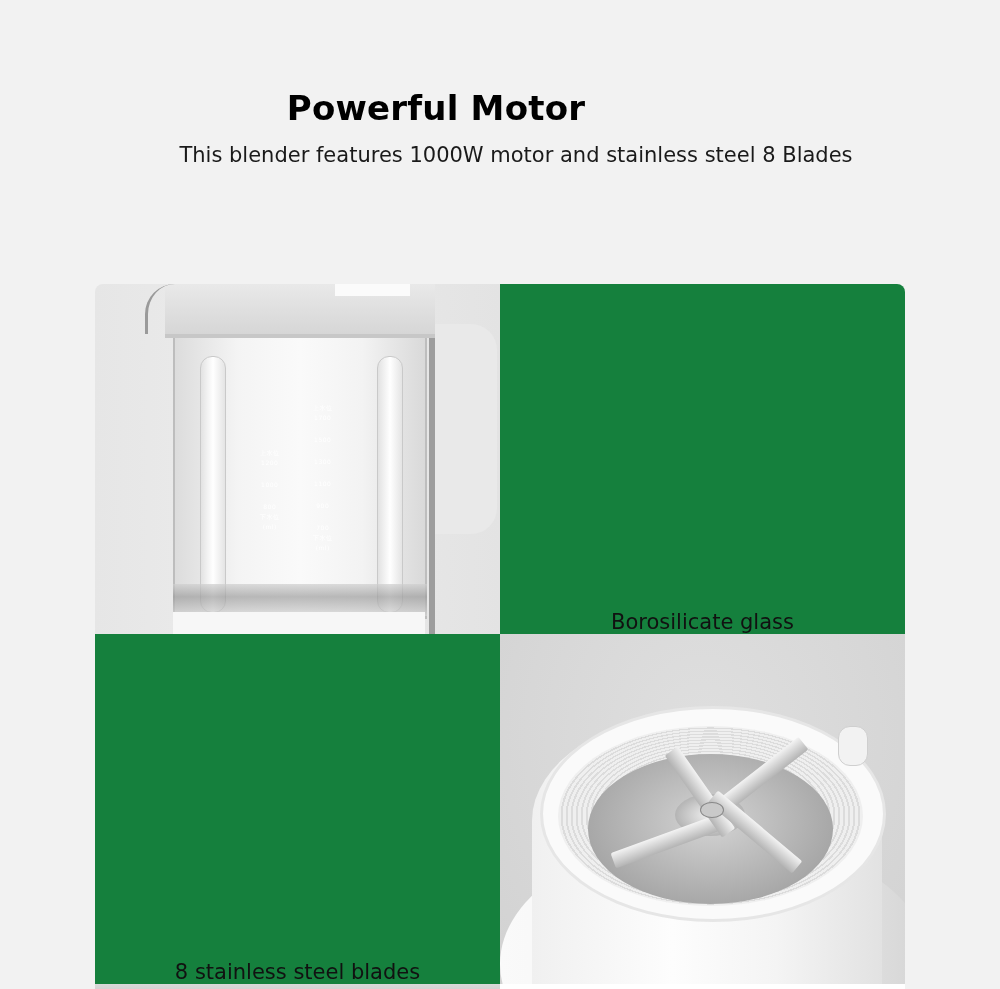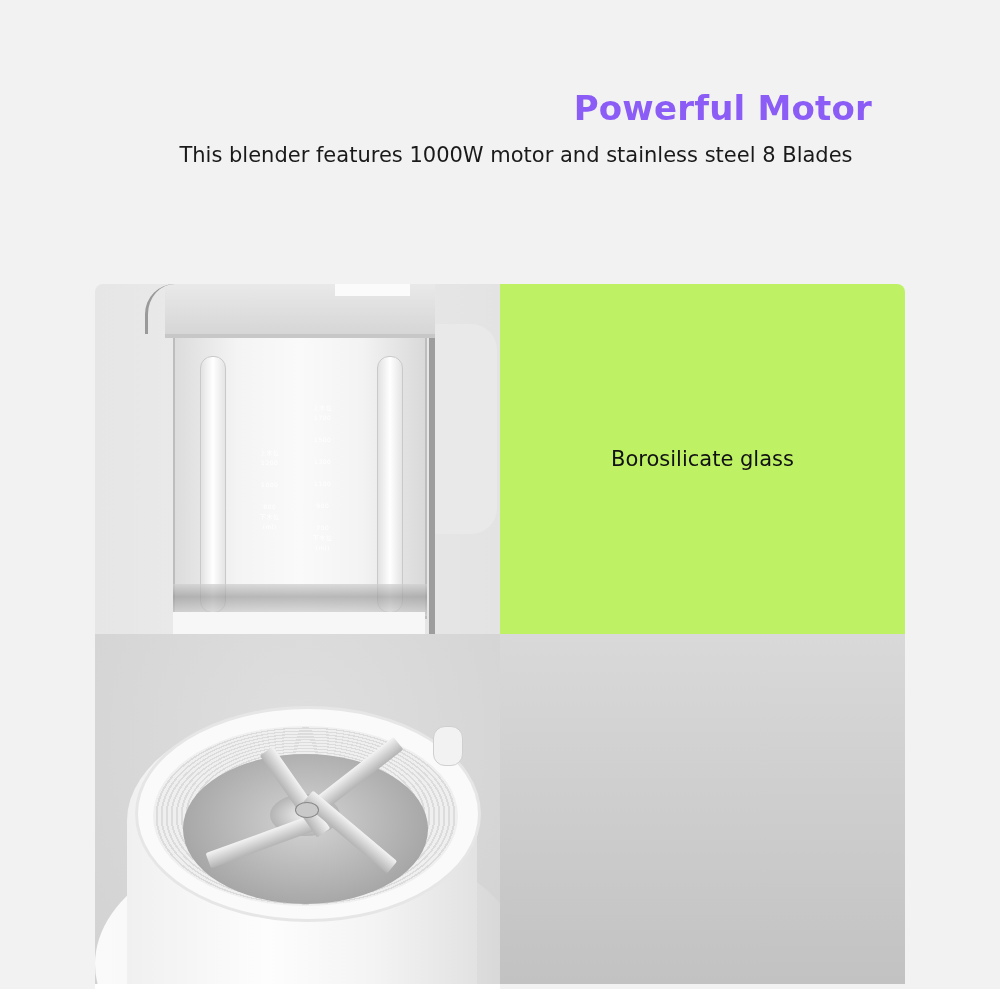--- a/index.html
+++ b/index.html
@@ -6,34 +6,34 @@
   body {
     width:1000px; height:989px; overflow:hidden;
     background:#f2f2f2;
     font-family:"DejaVu Sans", "Liberation Sans", sans-serif;
     color:#111;
     position:relative;
   }
   .hero { position:absolute; left:0; top:0; width:1000px; text-align:center; }
   .title {
     position:absolute; left:0; width:872px; top:88px;
-    font-size:34px; font-weight:bold; letter-spacing:0.2px; color:#8b5cf6;
-    text-align:right;
+    font-size:34px; font-weight:bold; letter-spacing:0.2px; color:#000000;
+    text-align:center;
   }
   .subtitle {
     position:absolute; left:0; width:1000px; top:140px;
     font-size:21px; line-height:31px; color:#1a1a1a; text-align:center;padding-left:16px;
   }
   .grid {
     position:absolute; left:95px; top:284px; width:810px; height:720px;
     border-radius:8px; overflow:hidden;
     display:grid; grid-template-columns:405px 405px; grid-template-rows:350px 350px 20px;
   }
   .cell { position:relative; overflow:hidden; }
-  .cell.text { background:#bef264; display:flex; align-items:center; justify-content:center; }
+  .cell.text { background:#15803d; display:flex; align-items:flex-end; justify-content:center; }
   .cell-label { font-size:21px; color:#111; }
 
   
   .pitcher-cell { background:linear-gradient(90deg,#e6e6e6 0%,#ececec 40%,#e3e3e3 100%); }
   .pitcher-body {
     position:absolute; left:78px; top:30px; width:250px; height:305px;
     background:linear-gradient(90deg,#dcdcdc 0%,#f4f4f4 25%,#fafafa 50%,#f3f3f3 75%,#d9d9d9 100%);
     border-left:2px solid #bdbdbd; border-right:2px solid #bdbdbd;
   }
   .pitcher-top {
@@ -122,20 +122,23 @@
       <div style="margin-bottom:2px">700</div>
       <div style="margin-bottom:2px">下水位</div>
       <div>(ml)</div>
     </div>
   </div>
 
   <div class="cell text">
     <span class="cell-label">Borosilicate glass</span>
   </div>
 
+  <div class="cell text">
+    <span class="cell-label">8 stainless steel blades</span>
+  </div>
 
   <div class="cell blade-cell">
     <div class="blade-base-dome"></div>
     <div class="blade-cup-outer"></div>
     <div class="blade-ring"></div>
     <div class="blade-ring2"></div>
     <div class="blade-plate"></div>
     <div class="blade-hub"></div>
     <div class="blade-arm" style="left:205px; top:135px; width:110px; transform:rotate(-38deg);"></div>
     <div class="blade-arm" style="left:110px; top:200px; width:110px; transform:rotate(-20deg);"></div>

